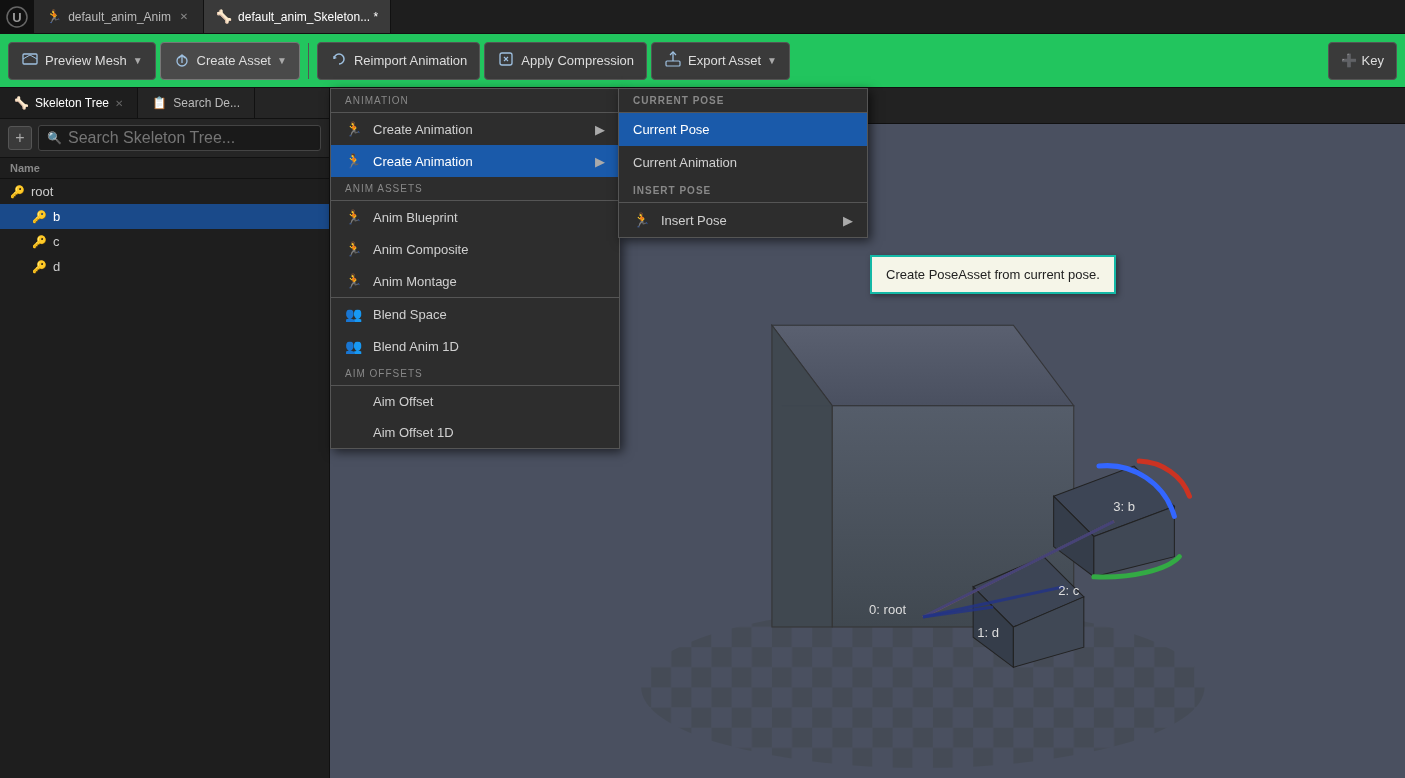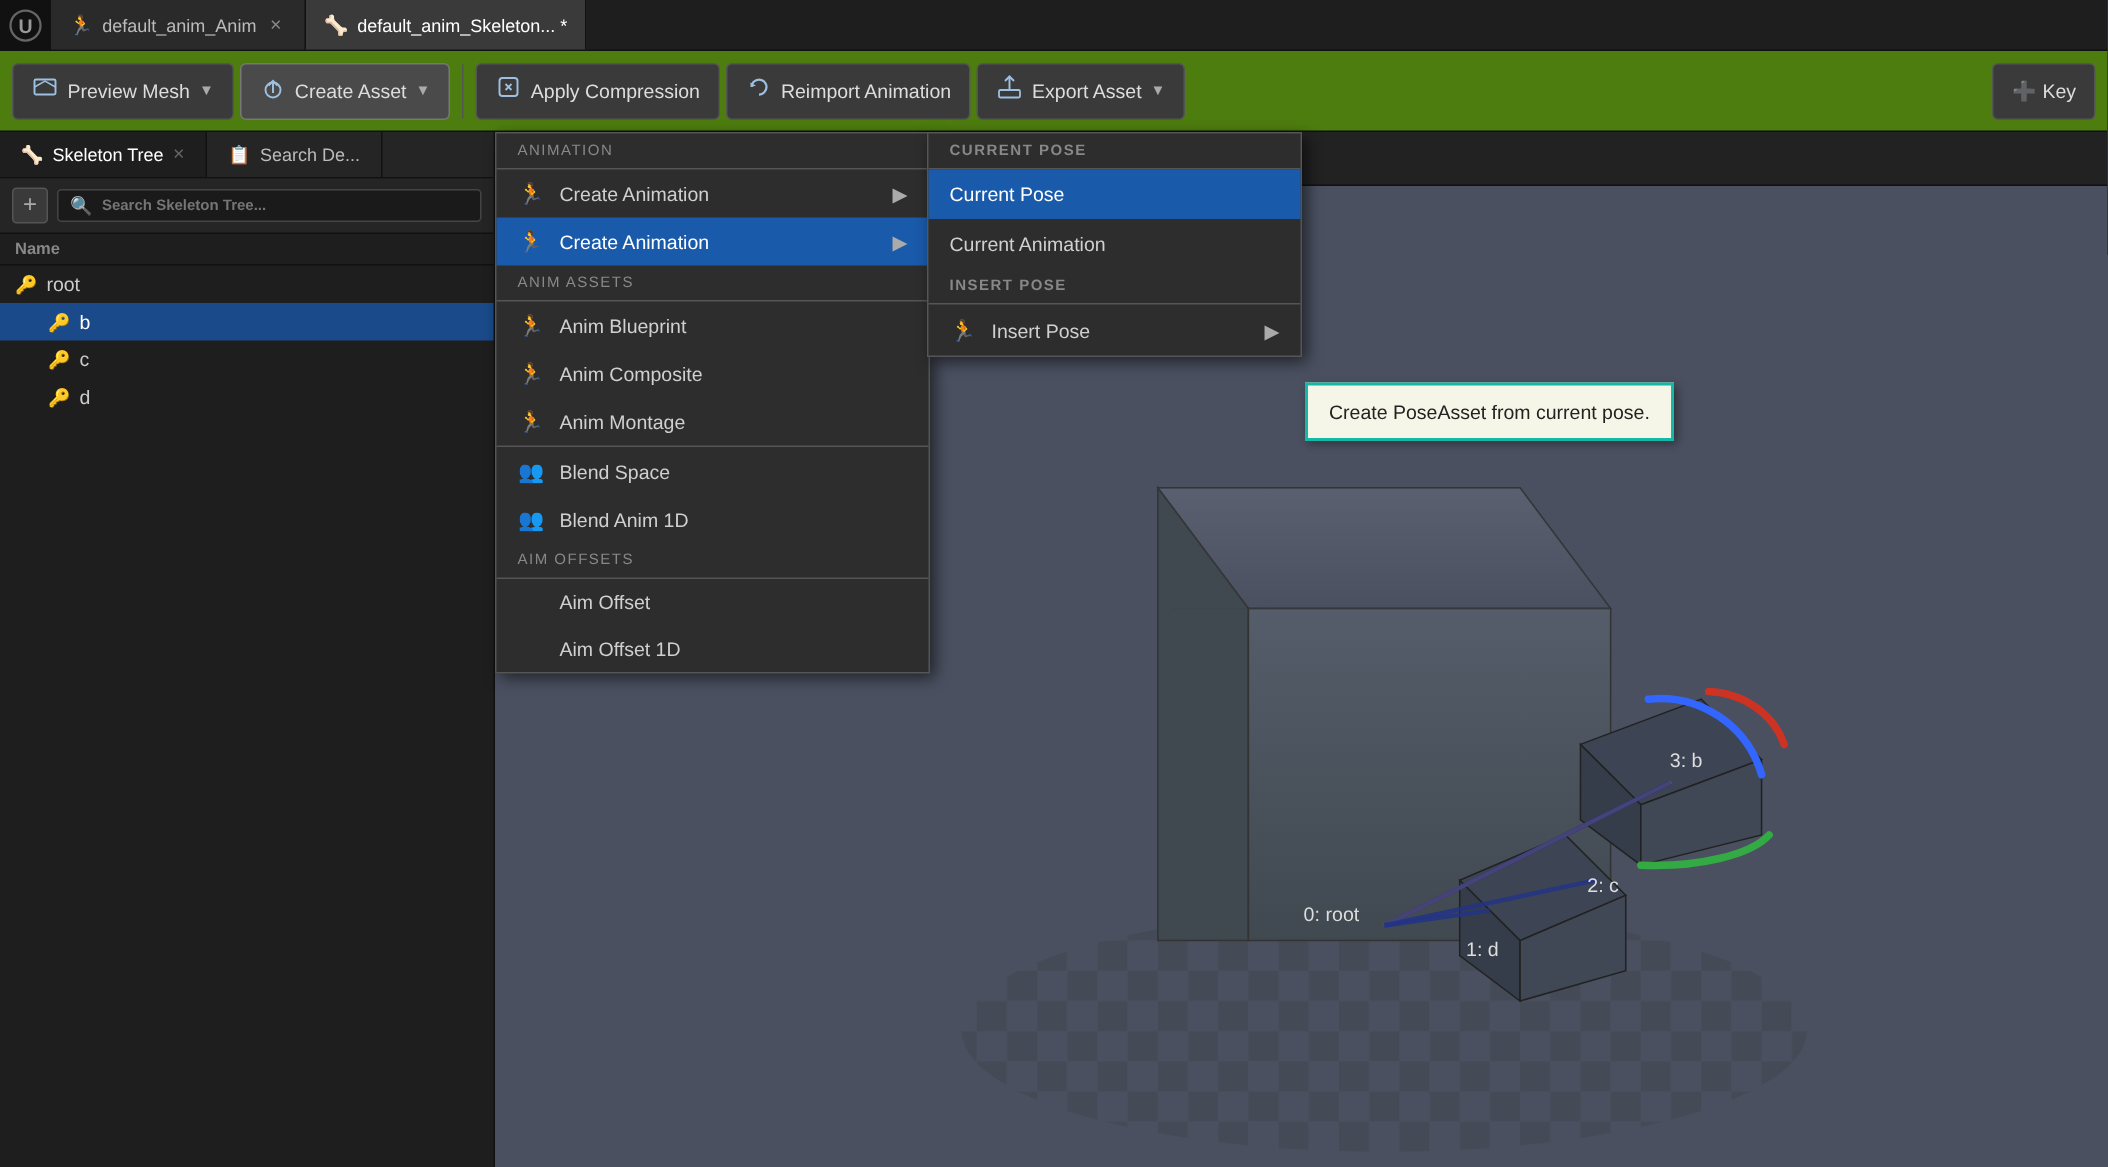--- a/index.html
+++ b/index.html
@@ -54,21 +54,21 @@
       display: flex; align-items: center; justify-content: center;
       background: #111;
       color: #999;
       font-size: 18px;
     }
 
     
     .toolbar {
       display: flex;
       align-items: center;
-      background: #4d7c0f;
+      background: #22c55e;
       height: 54px;
       border-bottom: 1px solid #111;
       padding: 0 8px;
       gap: 4px;
     }
     .toolbar-btn {
       display: flex;
       align-items: center;
       gap: 6px;
       padding: 6px 12px;
@@ -138,21 +138,21 @@
       color: #aaa; font-size: 16px; cursor: pointer;
     }
     .search-box {
       flex: 1;
       display: flex; align-items: center;
       background: #1a1a1a; border: 1px solid #444;
       border-radius: 3px; padding: 3px 8px; gap: 6px;
     }
     .search-box input {
       background: transparent; border: none; outline: none;
-      color: #737373; font-size: 10px; width: 100%; font-weight: bold;
+      color: #737373; font-size: 16px; width: 100%;
     }
     .search-icon { color: #777; font-size: 12px; }
     .col-header {
       padding: 4px 10px;
       font-size: 11px; font-weight: bold; color: #888;
       background: #1e1e1e;
       border-bottom: 1px solid #111;
     }
     .tree-item {
       display: flex; align-items: center; gap: 6px;
@@ -346,36 +346,36 @@
     </span>
     <span>Create Asset</span>
     <span class="arrow">▼</span>
   </div>
 
   <div class="toolbar-sep"></div>
 
   <div class="toolbar-btn">
     <span class="toolbar-btn-icon">
       <svg width="18" height="18" viewBox="0 0 18 18">
+        <path d="M4,9 A5,5 0 1,1 9,14" fill="none" stroke="#9ec0e0" stroke-width="1.5"></path>
+        <polyline points="3,6 4,9 7,8" fill="#9ec0e0" stroke="none"></polyline>
+      </svg>
+    </span>
+    <span>Reimport Animation</span>
+  </div>
+
+  <div class="toolbar-btn">
+    <span class="toolbar-btn-icon">
+      <svg width="18" height="18" viewBox="0 0 18 18">
         <rect x="3" y="3" width="12" height="12" rx="2" fill="none" stroke="#9ec0e0" stroke-width="1.3"></rect>
         <polyline points="7,7 9,9 11,7" fill="none" stroke="#9ec0e0" stroke-width="1.2"></polyline>
         <polyline points="7,11 9,9 11,11" fill="none" stroke="#9ec0e0" stroke-width="1.2"></polyline>
       </svg>
     </span>
     <span>Apply Compression</span>
-  </div>
-
-  <div class="toolbar-btn">
-    <span class="toolbar-btn-icon">
-      <svg width="18" height="18" viewBox="0 0 18 18">
-        <path d="M4,9 A5,5 0 1,1 9,14" fill="none" stroke="#9ec0e0" stroke-width="1.5"></path>
-        <polyline points="3,6 4,9 7,8" fill="#9ec0e0" stroke="none"></polyline>
-      </svg>
-    </span>
-    <span>Reimport Animation</span>
   </div>
 
   <div class="toolbar-btn">
     <span class="toolbar-btn-icon">
       <svg width="18" height="18" viewBox="0 0 18 18">
         <rect x="2" y="11" width="14" height="5" rx="1" fill="none" stroke="#9ec0e0" stroke-width="1.2"></rect>
         <line x1="9" y1="2" x2="9" y2="11" stroke="#9ec0e0" stroke-width="1.3"></line>
         <polyline points="6,5 9,2 12,5" fill="none" stroke="#9ec0e0" stroke-width="1.3"></polyline>
       </svg>
     </span>

